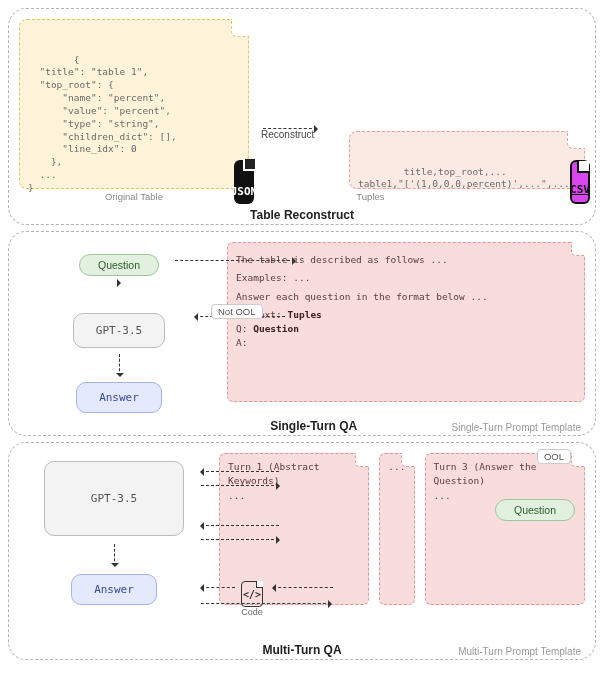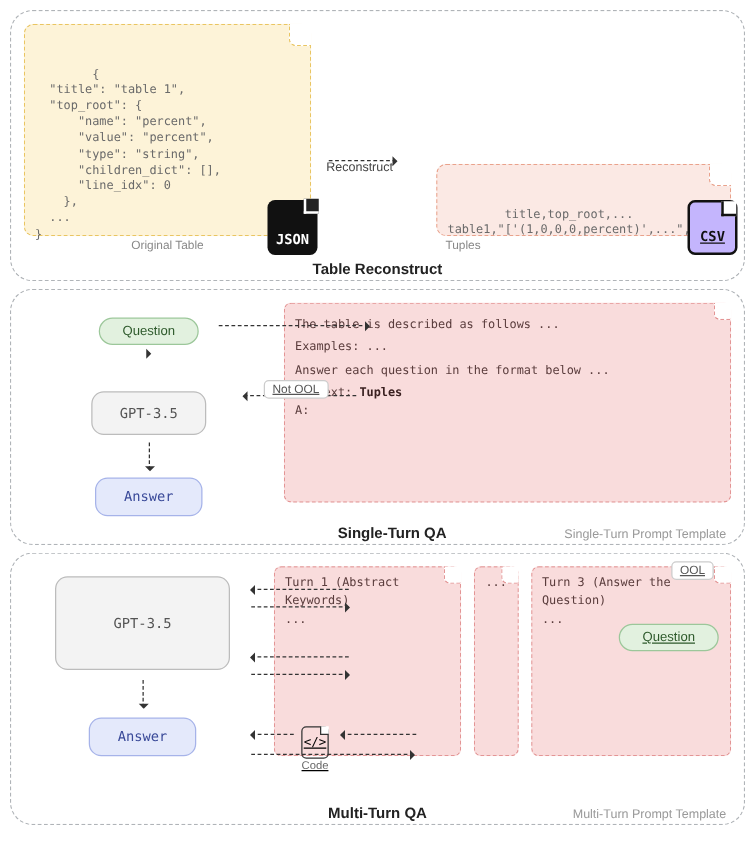--- a/index.html
+++ b/index.html
@@ -46,25 +46,25 @@
   .codebox.orig { background:#fdf3d8; border-color:#e9c562; width:230px; height:170px; }
   .codebox.tuples { background:#fbe9e4; border-color:#e9a28c; width:236px; height:58px; margin-left:auto; }
   .codebox .notch {
     position:absolute; top:-1px; right:-1px; width:18px; height:18px;
     background:#fff; border-left:1.5px dashed; border-bottom:1.5px dashed; border-color:inherit;
     border-bottom-left-radius:6px;
   }
   .caption { font-size:9.5px; color:#888; text-align:center; margin-top:2px; }
   .file-badge {
     position:absolute; bottom:-16px; right:-6px;
-    width:40px; height:44px; background:#111; border-radius:6px;
+    width:20px; height:44px; background:#111; border-radius:6px;
     display:flex; align-items:flex-end; justify-content:center; color:#fff;
     font-size:11px; font-weight:700; padding-bottom:4px;
   }
-  .file-badge.csv { background:#c4b5fd; color:#111; border:2.5px solid #111;text-decoration:underline; }
+  .file-badge.csv { background:#d946ef; color:#111; border:2.5px solid #111;text-decoration:underline; }
   .file-badge .ear { position:absolute; top:-1px; right:-1px; width:12px; height:12px; background:#fff; border-left:2px solid #111; border-bottom:2px solid #111; }
   .file-badge.json .ear { background:#222; border-color:#fff; border-left:2px solid #fff; border-bottom:2px solid #fff; }
   .arrow-label { font-size:10px; color:#444; text-align:center; margin:0 6px 22px 2px; }
   .dashed-arrow { display:inline-block; border-top:1.6px dashed #333; position:relative; }
   .dashed-arrow::after { content:""; position:absolute; right:-5px; top:-4px; border:4px solid transparent; border-left-color:#333; }
 
   
   .pill {
     border-radius: 18px;
     padding: 4px 18px;
@@ -95,21 +95,21 @@
   .mid-right { flex:1; }
   .v-arrow { width:0; height:22px; border-left:1.6px dashed #333; position:relative; margin:0 auto;}
   .v-arrow::after{content:"";position:absolute;left:-4px;bottom:-5px;border:4px solid transparent;border-top-color:#333;}
   .h-arrow { border-top:1.6px dashed #333; height:0; position:relative; }
   .h-arrow.rtl::after{content:"";position:absolute;left:-5px;top:-4px;border:4px solid transparent;border-right-color:#333;}
   .h-arrow.ltr::after{content:"";position:absolute;right:-5px;top:-4px;border:4px solid transparent;border-left-color:#333;}
 
   .bot-row { display:flex; gap:10px; position:relative; }
   .bot-left { width:190px; display:flex; flex-direction:column; align-items:center; gap:8px; padding-top:8px;}
   .bot-right { flex:1; display:flex; flex-direction:row; gap:10px;}
-  .abs { position:absolute;text-decoration:underline; }
+  .abs { position:absolute; }
 </style>
 </head>
 <body>
 
 <div class="panel top">
   <div class="row-top">
     <div style="position:relative">
       <div class="codebox orig">
         <span class="notch"></span>
         <span>{
@@ -166,20 +166,21 @@
       <div class="prompt" style="min-height:160px">
         <span class="notch"></span>
         <div style="height:4px"></div>
         <div>The table is described as follows ...</div>
         <div style="height:4px"></div>
         <div>Examples: ...</div>
         <div style="height:4px"></div>
         <div>Answer each question in the format below ...</div>
         <div style="height:4px"></div>
         <div><span>Context:</span> <b>Tuples</b></div>
+        <div><span>Q:</span> <b>Question</b></div>
         <div>A:</div>
       </div>
     </div>
 
     <span class="h-arrow ltr abs" style="width:120px; top:18px; left:156px"></span>
     <span class="h-arrow rtl abs" style="width:90px; top:74px; left:176px"></span>
     <span class="tag notool abs" style="top:62px; left:192px">Not OOL</span>
   </div>
   <div class="panel-title">Single-Turn QA</div>
   <div class="panel-sub">Single-Turn Prompt Template</div>

